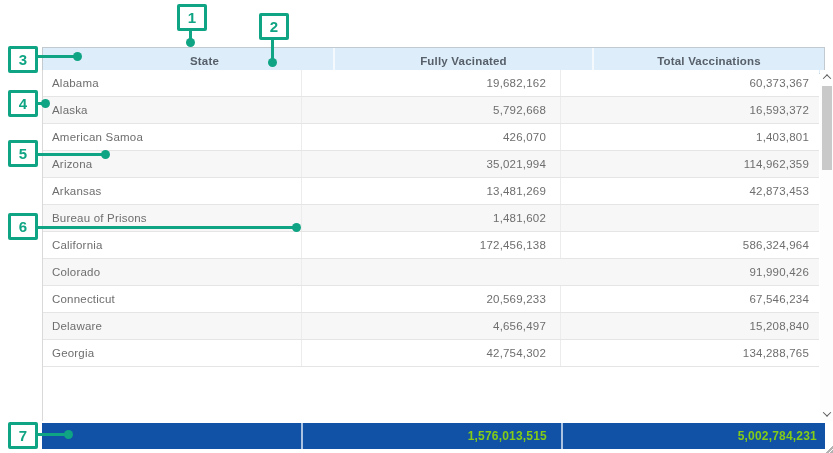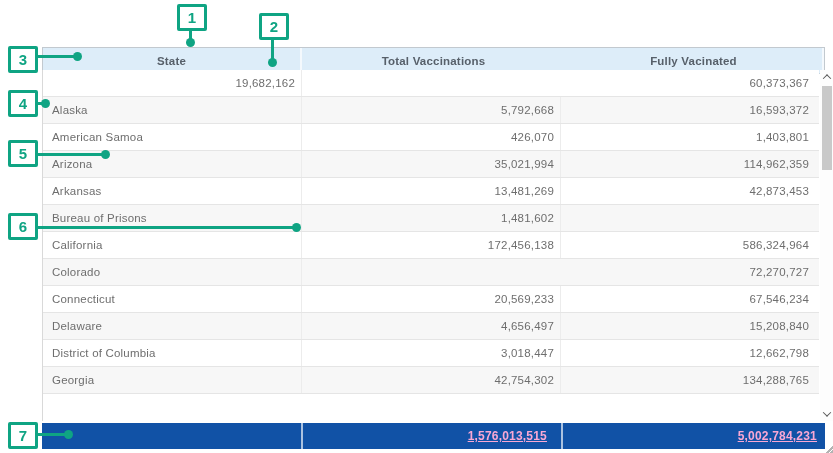--- a/index.html
+++ b/index.html
@@ -9,53 +9,53 @@
   }
   *{box-sizing:border-box;margin:0;padding:0;}
   html,body{width:833px;height:453px;background:#ffffff;overflow:hidden;
     font-family:"Liberation Sans", sans-serif;}
   .page{position:relative;width:833px;height:453px;background:#fff;}
 
   
   .viz{position:absolute;left:42px;top:43px;width:790px;height:408px;}
   .header-row{position:absolute;left:0;top:4px;width:783px;height:27px;
     background:var(--header-bg);display:flex;align-items:center;
-    border:1px solid #c2c9cf;border-bottom:1px solid #c8d4de;}
+    border:1px solid #c2c9cf;border-bottom:1px solid #c8d4de;padding-left:33px;}
   .hcell{font-size:11.5px;font-weight:700;color:#57606a;text-align:center;
     letter-spacing:.2px;height:100%;display:flex;align-items:center;justify-content:center;}
   .hcell.c1{width:259px;border-right:2px solid #f4f9fd;}
   .hcell.c2{width:259px;border-right:2px solid #f4f9fd;}
   .hcell.c3{flex:1;}
 
   .tbody{position:absolute;left:0;top:27px;width:777px;height:351px;
     border-left:1px solid #d9d9d9;overflow:hidden;background:#fff;}
   .trow{display:flex;height:27px;border-bottom:1px solid #e5e5e5;background:#fff;}
   .trow:nth-child(even){background:#f7f7f7;}
   .tcell{font-size:11.5px;color:#6e6e6e;display:flex;align-items:center;height:100%;
     letter-spacing:.2px;}
   .tcell.c1{width:259px;padding-left:9px;border-right:1px solid #ececec;}
-  .tcell.c2{width:259px;justify-content:flex-end;padding-right:6px;border-right:1px solid #ececec;}
+  .tcell.c2{width:259px;justify-content:flex-end;padding-right:14px;border-right:1px solid #ececec;}
   .tcell.c3{flex:1;justify-content:flex-end;padding-right:10px;}
 
   
   .vscroll{position:absolute;left:778px;top:27px;width:14px;height:351px;
     display:flex;flex-direction:column;align-items:center;background:#fdfdfd;}
   .scroll-btn{width:14px;height:14px;display:flex;align-items:center;justify-content:center;
     background:transparent;border:none;cursor:pointer;}
   .chev{width:6px;height:6px;border-left:1.6px solid #585858;border-top:1.6px solid #585858;}
   .chev.up{transform:rotate(45deg) translate(1px,1px);}
   .chev.down{transform:rotate(225deg) translate(1px,1px);}
   .track{flex:1;width:14px;position:relative;}
   .thumb{position:absolute;left:2px;top:2px;width:10px;height:84px;background:#c9c9c9;}
 
   
   .totals-row{position:absolute;left:0;top:380px;width:783px;height:26px;
     background:var(--totals-bg);display:flex;align-items:center;}
-  .fcell{font-size:12px;font-weight:700;color:#f9a8d4;height:100%;
-    display:flex;align-items:center;letter-spacing:.2px;text-decoration:underline;}
+  .fcell{font-size:12px;font-weight:700;color:#84cc16;height:100%;
+    display:flex;align-items:center;letter-spacing:.2px;}
   .fcell.c1{width:259px;}
   .fcell.c2{width:260px;justify-content:flex-end;padding-right:14px;
     border-left:2px solid rgba(255,255,255,.65);}
   .fcell.c3{flex:1;justify-content:flex-end;padding-right:8px;
     border-left:2px solid rgba(255,255,255,.65);text-align:center;}
 
   .grip{position:absolute;left:783px;top:402px;width:8px;height:8px;
     background:linear-gradient(135deg,transparent 55%,#b3b3b3 55%,#b3b3b3 70%,transparent 70%,transparent 80%,#b3b3b3 80%);}
 
   
@@ -84,26 +84,27 @@
 </style>
 </head>
 <body>
 
 <div class="page">
 
   <div class="viz">
 
     <div class="header-row">
       <div class="hcell c1">State</div>
+      <div class="hcell c2">Fully Vacinated</div>
       <div class="hcell c3">Total Vaccinations</div>
-      <div class="hcell c2">Fully Vacinated</div>
     </div>
 
     <div class="tbody" id="tbody">
       <div class="trow">
+        <div class="tcell c1">Alabama</div>
         <div class="tcell c2">19,682,162</div>
         <div class="tcell c3">60,373,367</div>
       </div>
 
       <div class="trow">
         <div class="tcell c1">Alaska</div>
         <div class="tcell c2">5,792,668</div>
         <div class="tcell c3">16,593,372</div>
       </div>
 
@@ -131,40 +132,35 @@
       </div>
 
       <div class="trow">
         <div class="tcell c1">California</div>
         <div class="tcell c2">172,456,138</div>
         <div class="tcell c3">586,324,964</div>
       </div>
 
       <div class="trow">
         <div class="tcell c1">Colorado</div>
-        <div class="tcell c3">72,270,727</div>
+        <div class="tcell c3">91,990,426</div>
       </div>
 
       <div class="trow">
         <div class="tcell c1">Connecticut</div>
         <div class="tcell c2">20,569,233</div>
         <div class="tcell c3">67,546,234</div>
       </div>
 
       <div class="trow">
         <div class="tcell c1">Delaware</div>
         <div class="tcell c2">4,656,497</div>
         <div class="tcell c3">15,208,840</div>
       </div>
 
-      <div class="trow">
-        <div class="tcell c1">District of Columbia</div>
-        <div class="tcell c2">3,018,447</div>
-        <div class="tcell c3">12,662,798</div>
-      </div>
 
 
       <div class="trow">
         <div class="tcell c1">Georgia</div>
         <div class="tcell c2">42,754,302</div>
         <div class="tcell c3">134,288,765</div>
       </div>
     </div>
 
     <div class="vscroll">

